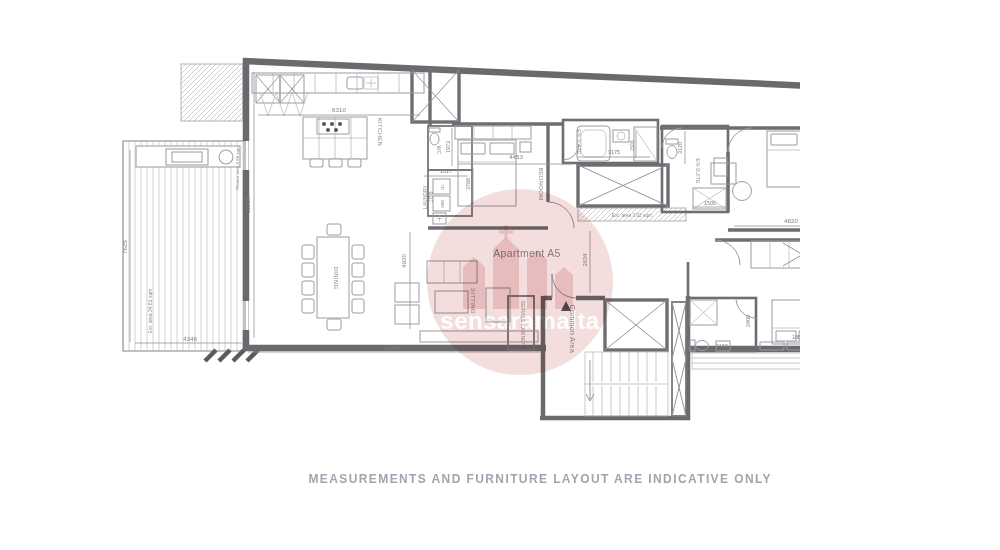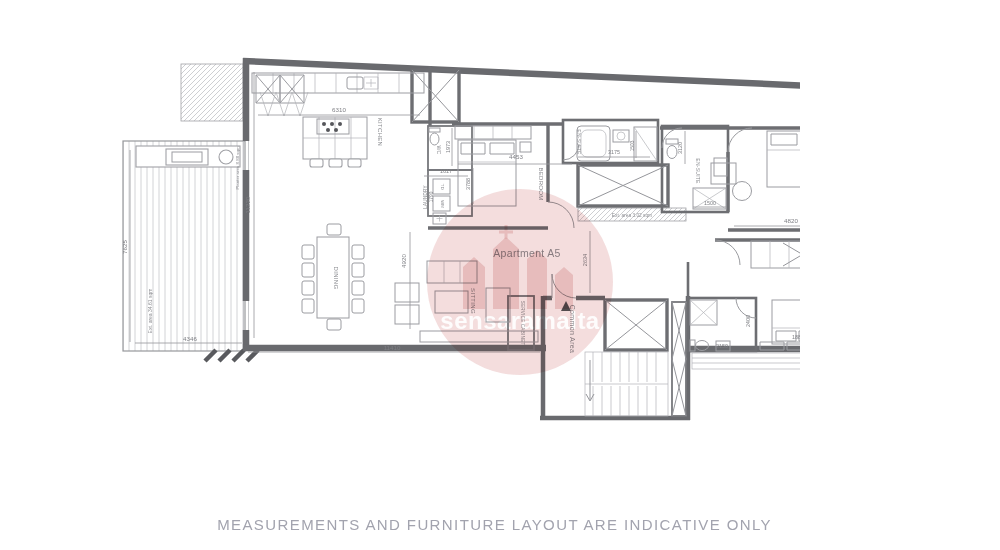--- a/index.html
+++ b/index.html
@@ -24,22 +24,22 @@
   .burn{fill:#55565a;stroke:none;}
   .deck{fill:url(#deckV);stroke:#97989c;stroke-width:1.2;}
   .deckh{fill:url(#deckH);stroke:#97989c;stroke-width:1;}
   .hatch{fill:url(#hatchD);stroke:#a0a1a5;stroke-width:.8;}
   .dimtxt{fill:#7e7f84;}
   .roomlbl{fill:#8a8b90;letter-spacing:.05em;}
   .arealbl{fill:#8f9095;}
   .titlelbl{fill:#8e8f94;letter-spacing:.03em;}
   .watermark{position:absolute;left:425px;top:187px;width:190px;height:190px;
              mix-blend-mode:multiply;opacity:.85;pointer-events:none;}
-  .disclaimer{position:absolute;top:516px;right:28px;font-size:15px;letter-spacing:1.4px;
-              color:#a2a3ae;font-weight:400;white-space:nowrap;}
+  .disclaimer{position:absolute;top:472px;right:28px;font-size:12px;letter-spacing:1.4px;
+              color:#a2a3ae;font-weight:700;white-space:nowrap;}
 </style>
 </head>
 <body>
 
 <div class="stage">
 
   <svg width="1000" height="550" viewBox="0 0 1000 550">
     <defs>
       <pattern id="deckV" width="6" height="8" patternUnits="userSpaceOnUse">
         <path d="M3,0V8" stroke="#c7c8cc" stroke-width="0.8"></path>

